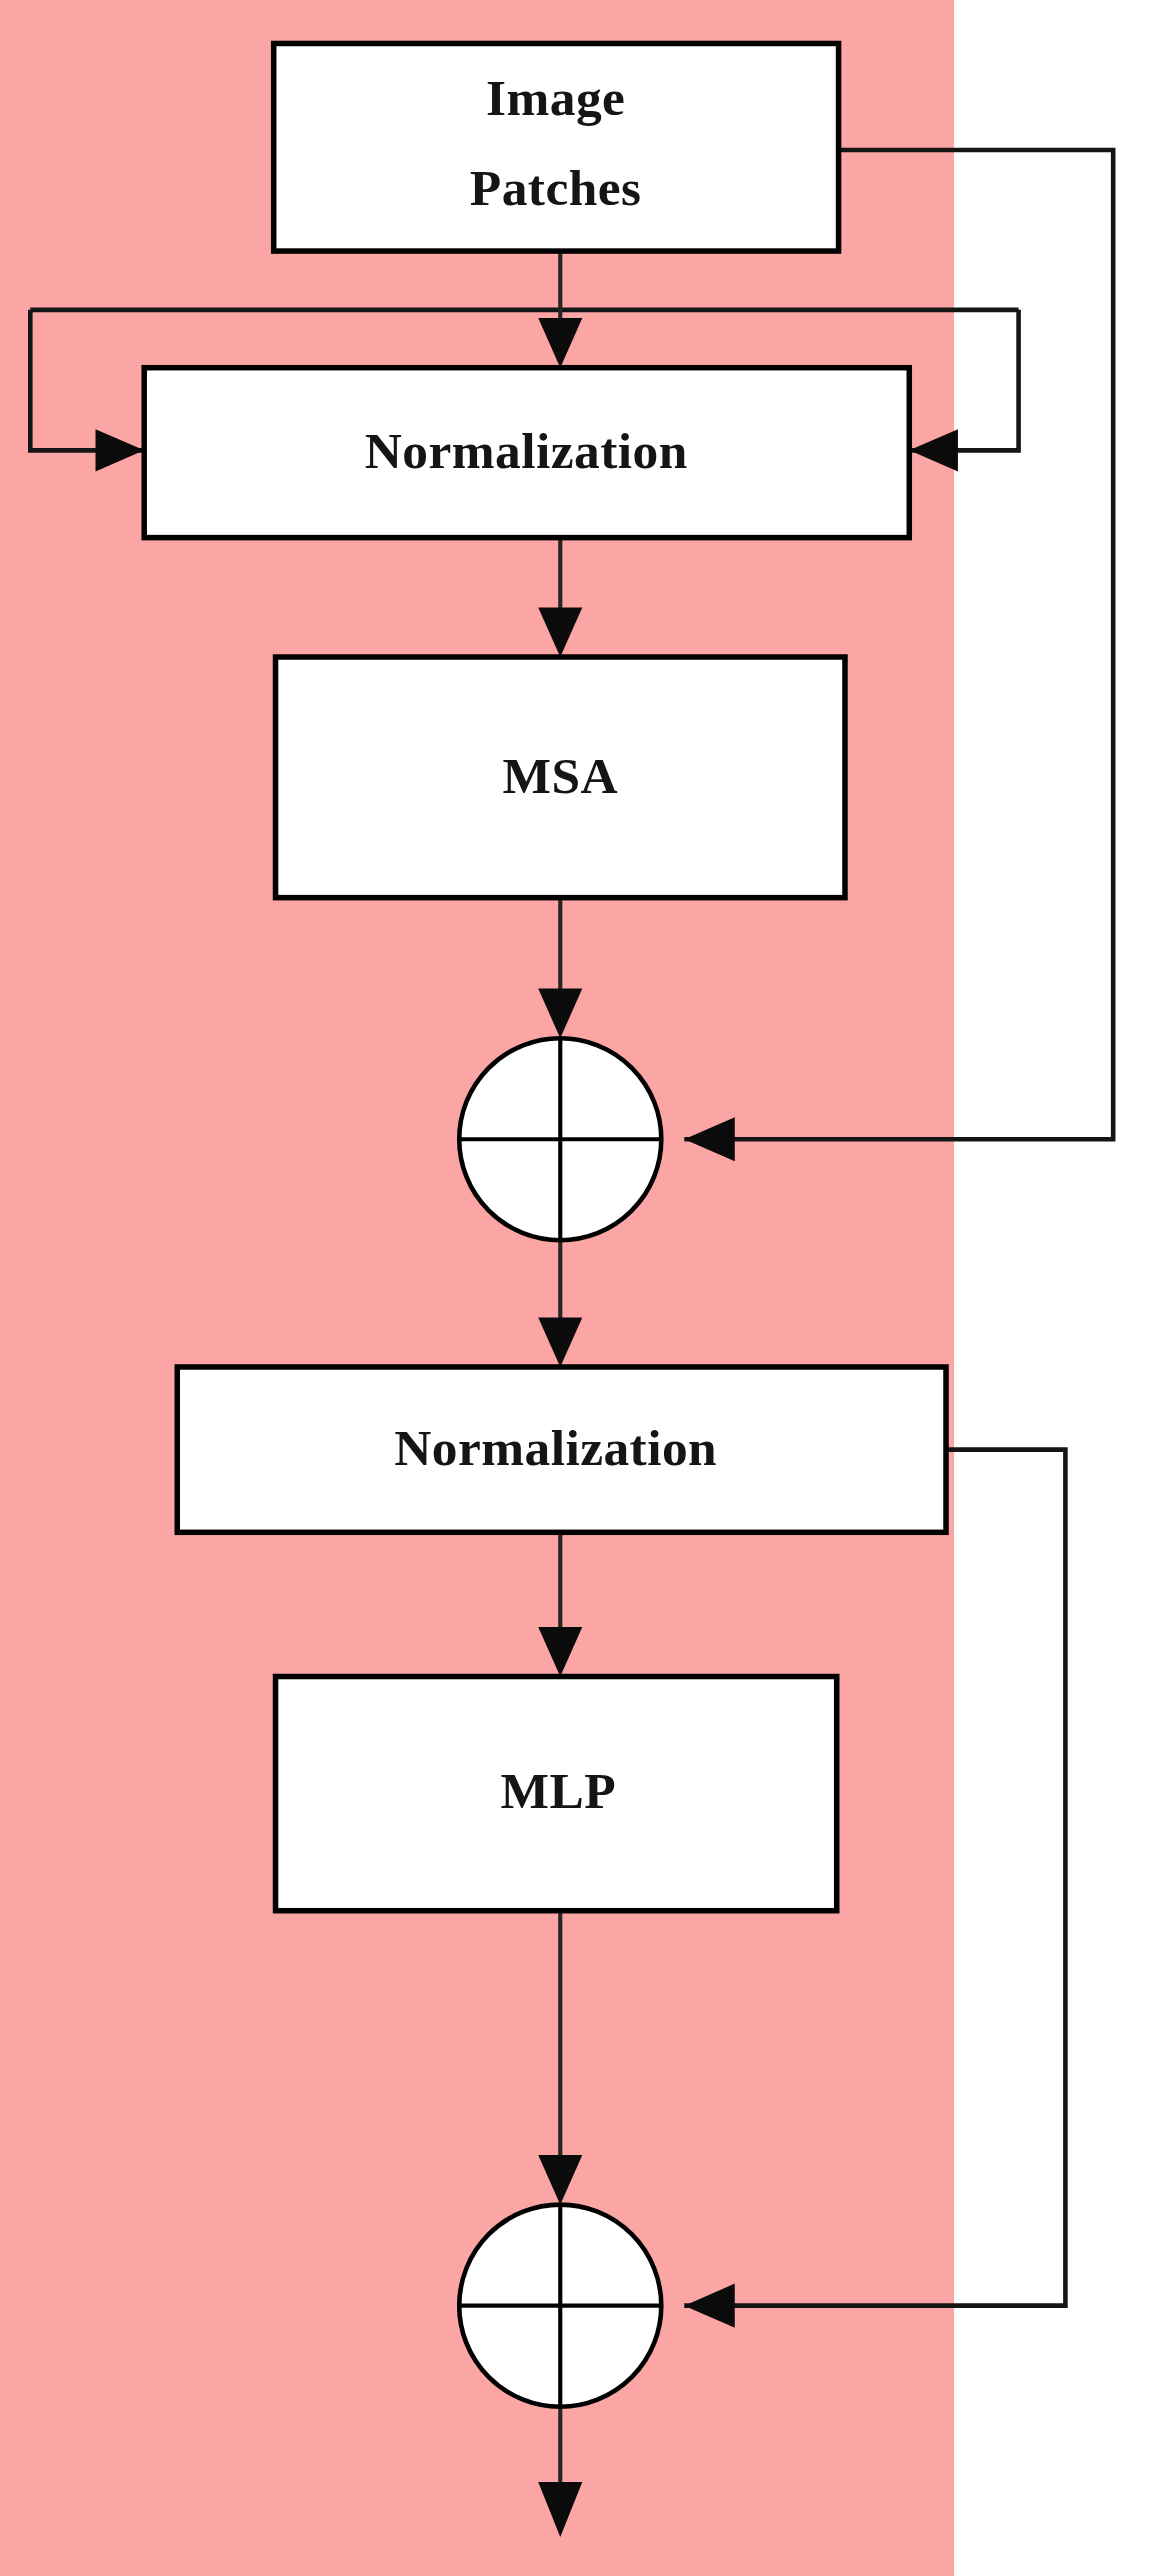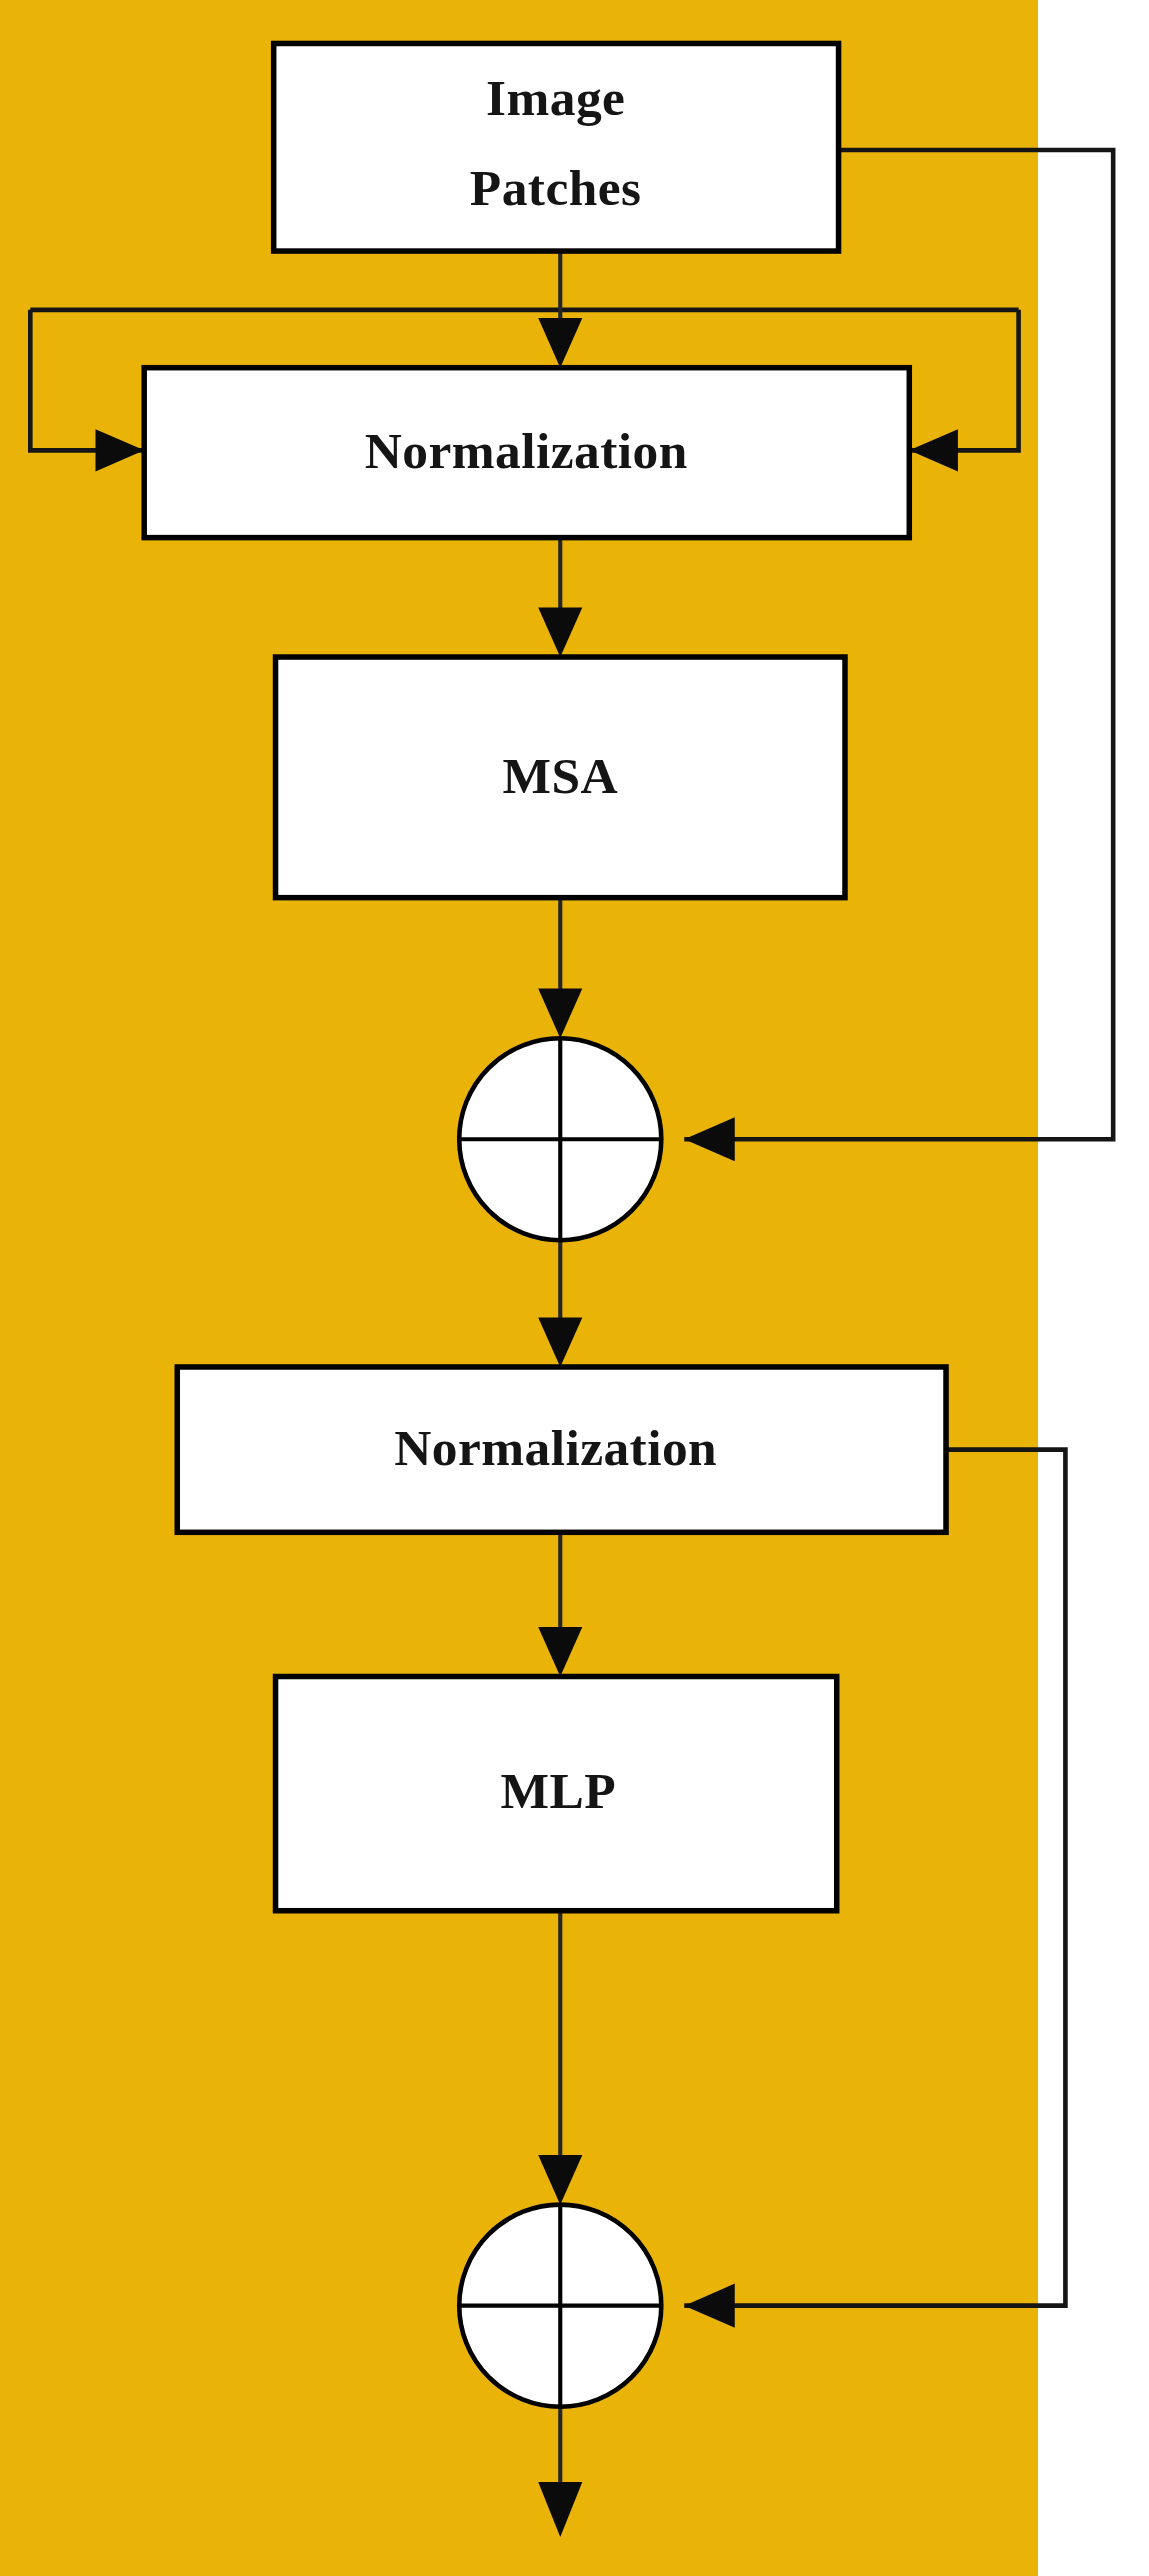--- a/index.html
+++ b/index.html
@@ -9,23 +9,23 @@
     background: #ffffff;
   }
   body {
     width: 1149px;
     height: 2576px;
     font-family: "Liberation Serif", "DejaVu Serif", serif;
     overflow: hidden;
   }
   #diagram-root {
     position: relative;
-    width: 1038px;
+    width: 954px;
     height: 2576px;
-    background: #eab308;
+    background: #fca5a5;
   }
   svg.diagram {
     display: block;
     width: 1149px;
     height: 2576px;
   }
   .node-box {
     fill: #ffffff;
     stroke: #000000;
     stroke-width: 6;

